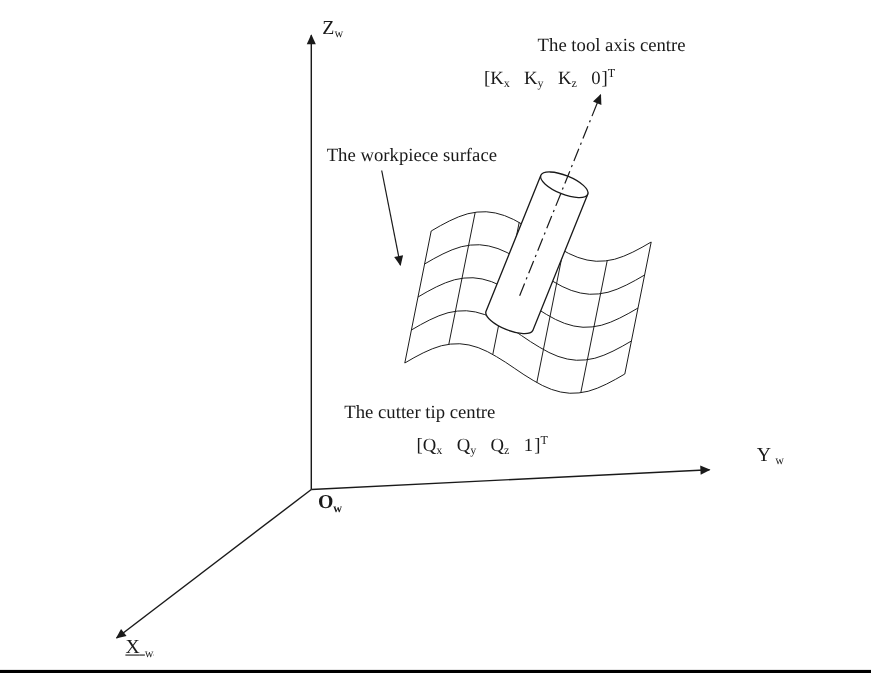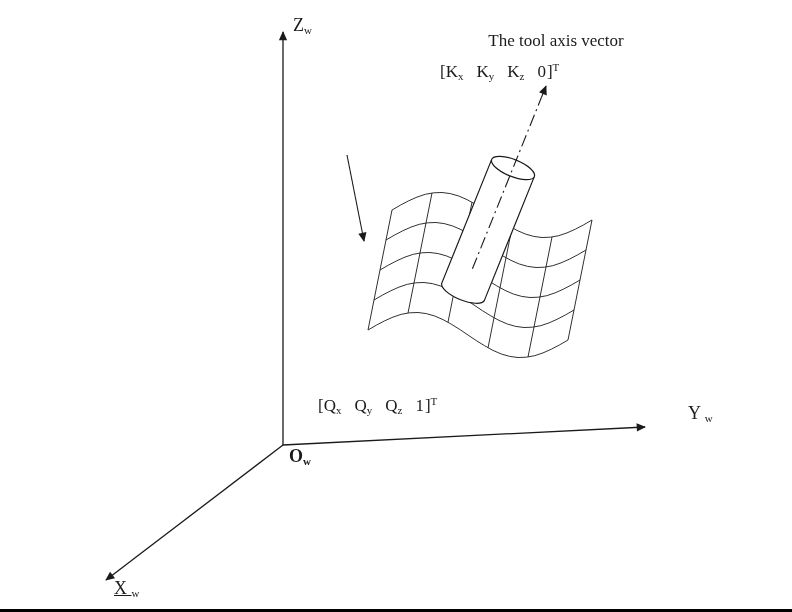--- a/index.html
+++ b/index.html
@@ -60,26 +60,28 @@
   <div class="lbl axis-lbl" style="left:688px;top:403px;">
     <span>Y</span> <sub>w</sub>
   </div>
   <div class="lbl axis-lbl" style="left:114px;top:578px;text-decoration:underline;">
     <span>X</span> <sub>w</sub>
   </div>
   <div class="lbl axis-lbl" style="left:289px;top:446px;font-weight:bold;">
     <span>O</span><sub>w</sub>
   </div>
 
-  <div class="lbl" style="left:454px;top:31px;width:204px;text-align:center;">The tool axis vector</div>
+  <div class="lbl" style="left:454px;top:31px;width:204px;text-align:center;">The tool axis centre</div>
 
   <div class="lbl vec" style="left:440px;top:61px;width:200px;">
     <span>[</span><span class="comp"><span>K</span><sub>x</sub></span><span class="comp"><span>K</span><sub>y</sub></span><span class="comp"><span>K</span><sub>z</sub></span><span class="comp last"><span>0</span><sub></sub></span><span>]</span><sup>T</sup>
   </div>
 
+  <div class="lbl" style="left:297px;top:131px;">The workpiece surface</div>
 
+  <div class="lbl" style="left:313px;top:365px;">The cutter tip centre</div>
 
-  <div class="lbl vec" style="left:318px;top:395px;width:180px;text-align:left;">
+  <div class="lbl vec" style="left:318px;top:395px;width:180px;text-align:right;">
     <span>[</span><span class="comp"><span>Q</span><sub>x</sub></span><span class="comp"><span>Q</span><sub>y</sub></span><span class="comp"><span>Q</span><sub>z</sub></span><span class="comp last"><span>1</span><sub></sub></span><span>]</span><sup>T</sup>
   </div>
 
   <div class="scan-edge" style="left:0;bottom:0;width:792px;height:3px;"></div>
 </div>
 
 </body></html>

